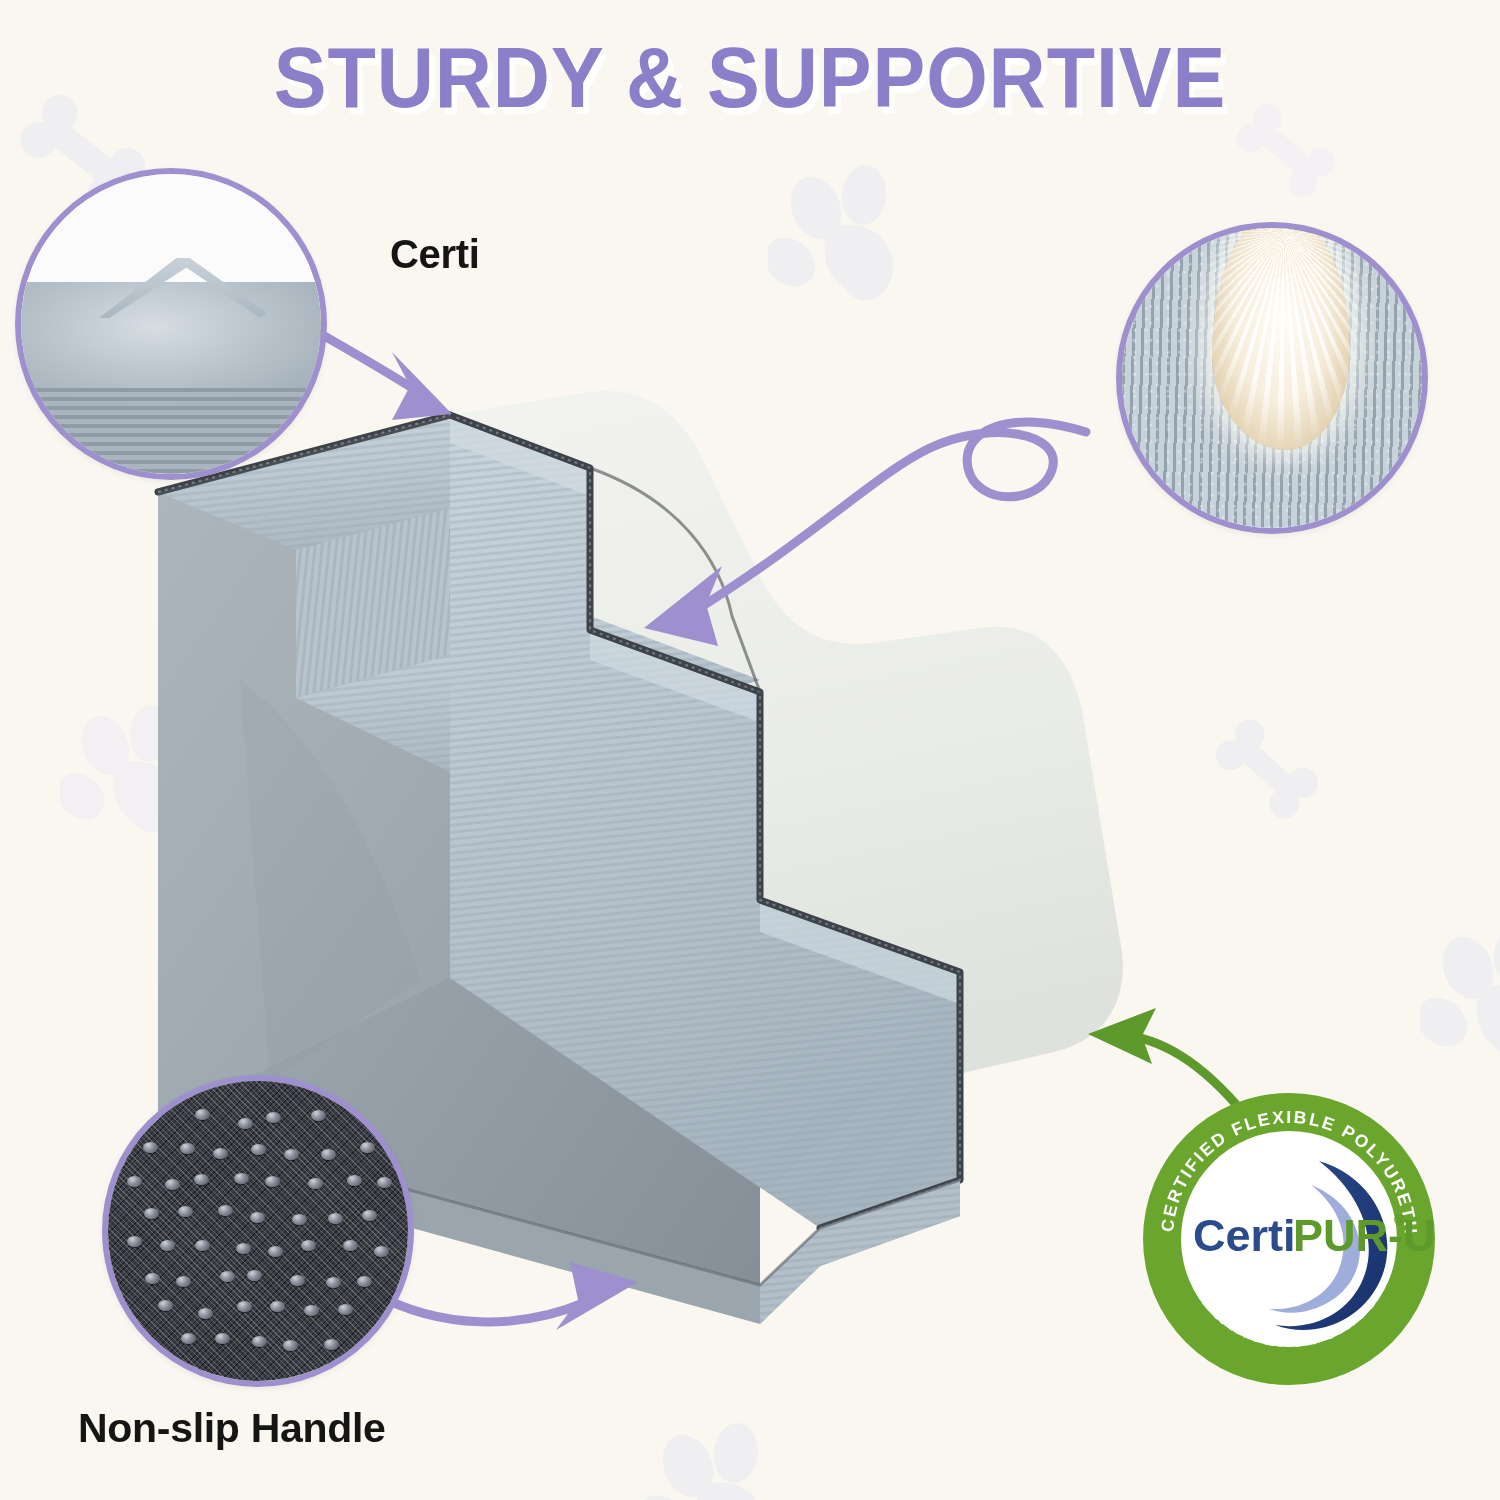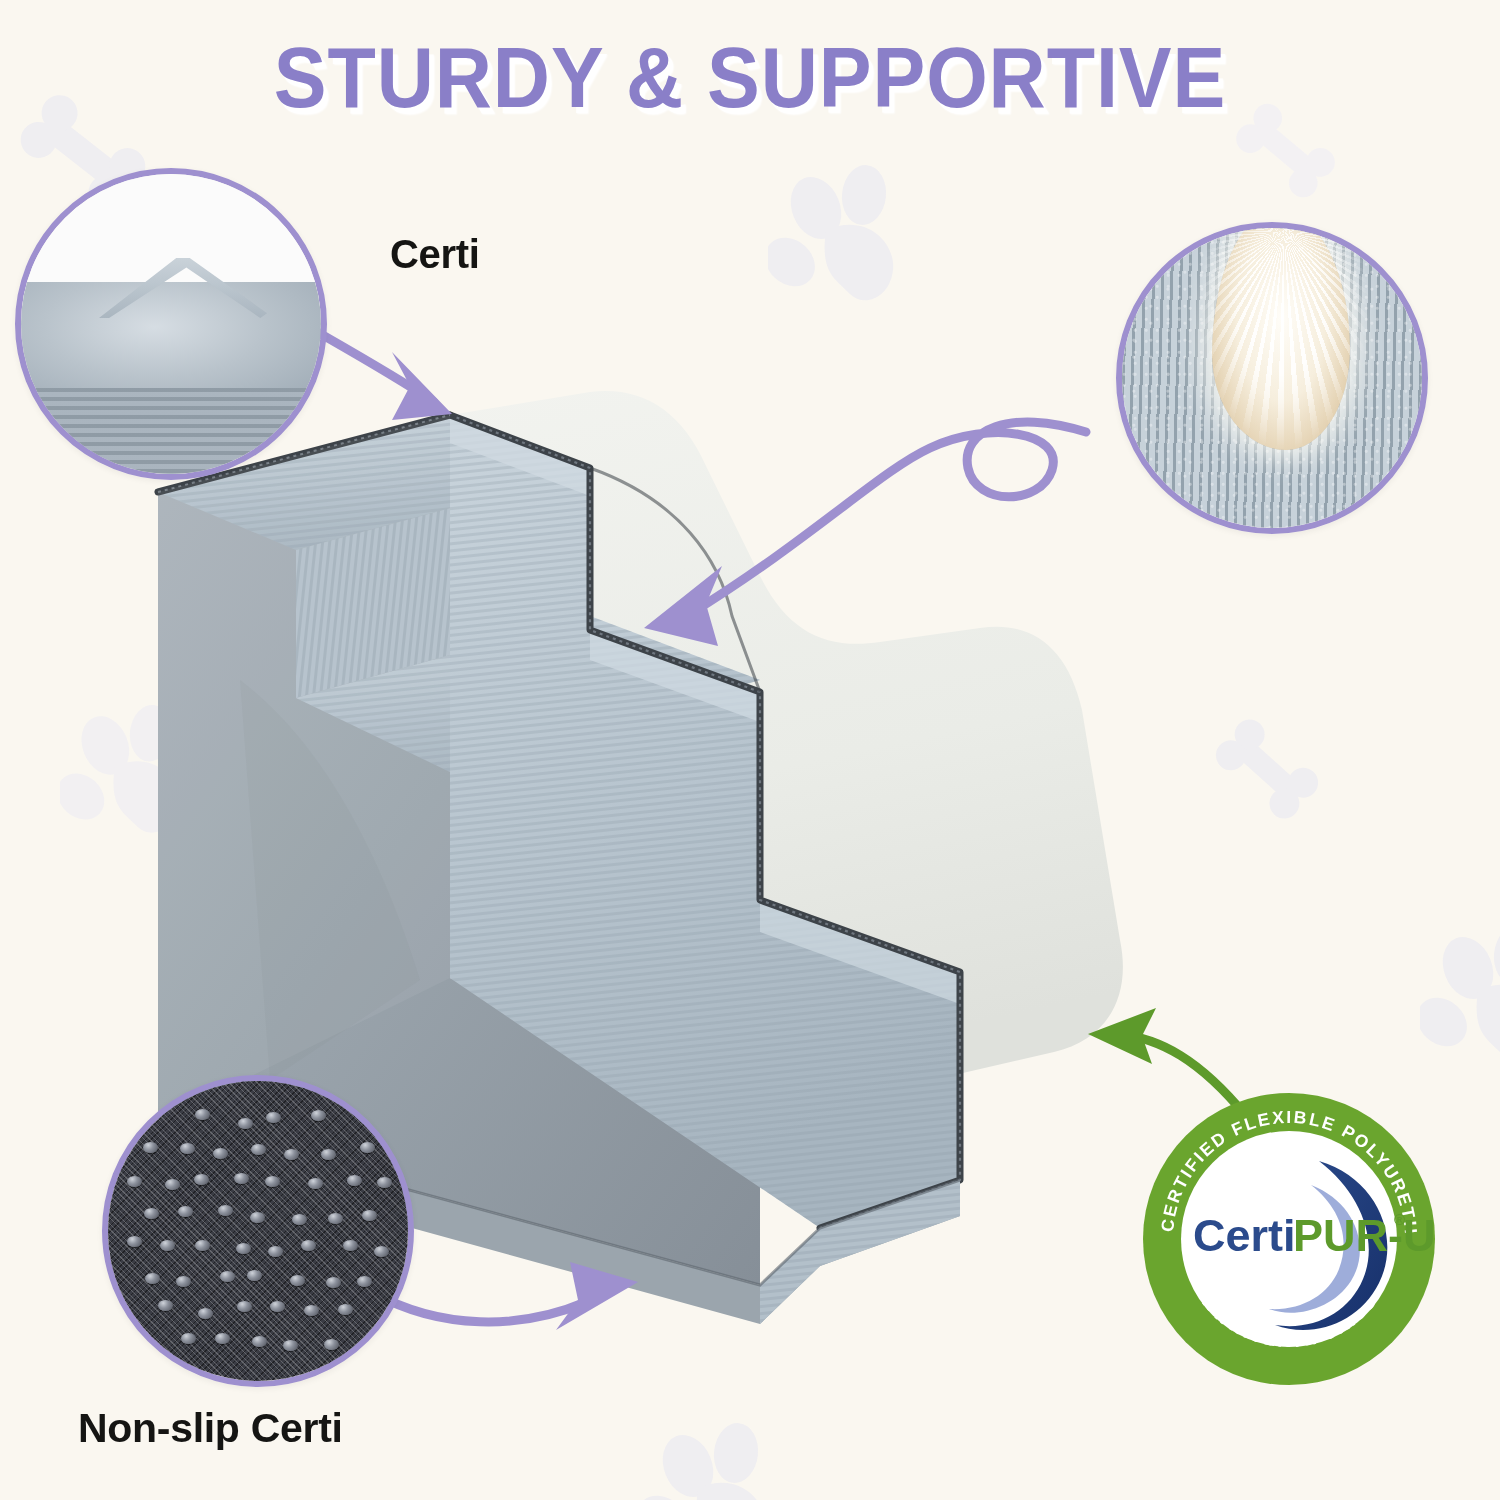--- a/index.html
+++ b/index.html
@@ -391,21 +391,21 @@
           <i style="left: 215.514px; top: 258.389px;"></i>
         </div>
     </div>
   </div>
 
   <div class="label" id="label-handle">
     <div>Certi</div>
   </div>
 
 
-  <div class="label" id="label-nonslip">Non-slip Certi</div>
+  <div class="label" id="label-nonslip">Non-slip Handle</div>
 
 
   <div id="badge">
     <svg width="292" height="292" viewBox="0 0 292 292">
       <defs>
         <path id="arcTop" d="M146 146 m-116 0 a116 116 0 1 1 232 0" fill="none"></path>
         <path id="arcBot" d="M146 146 m-108 0 a108 108 0 0 0 216 0" fill="none"></path>
         <linearGradient id="swoosh1" x1="0" y1="0" x2="1" y2="1">
           <stop offset="0%" stop-color="#2b4b8c"></stop>
             <stop offset="100%" stop-color="#17306a"></stop>

